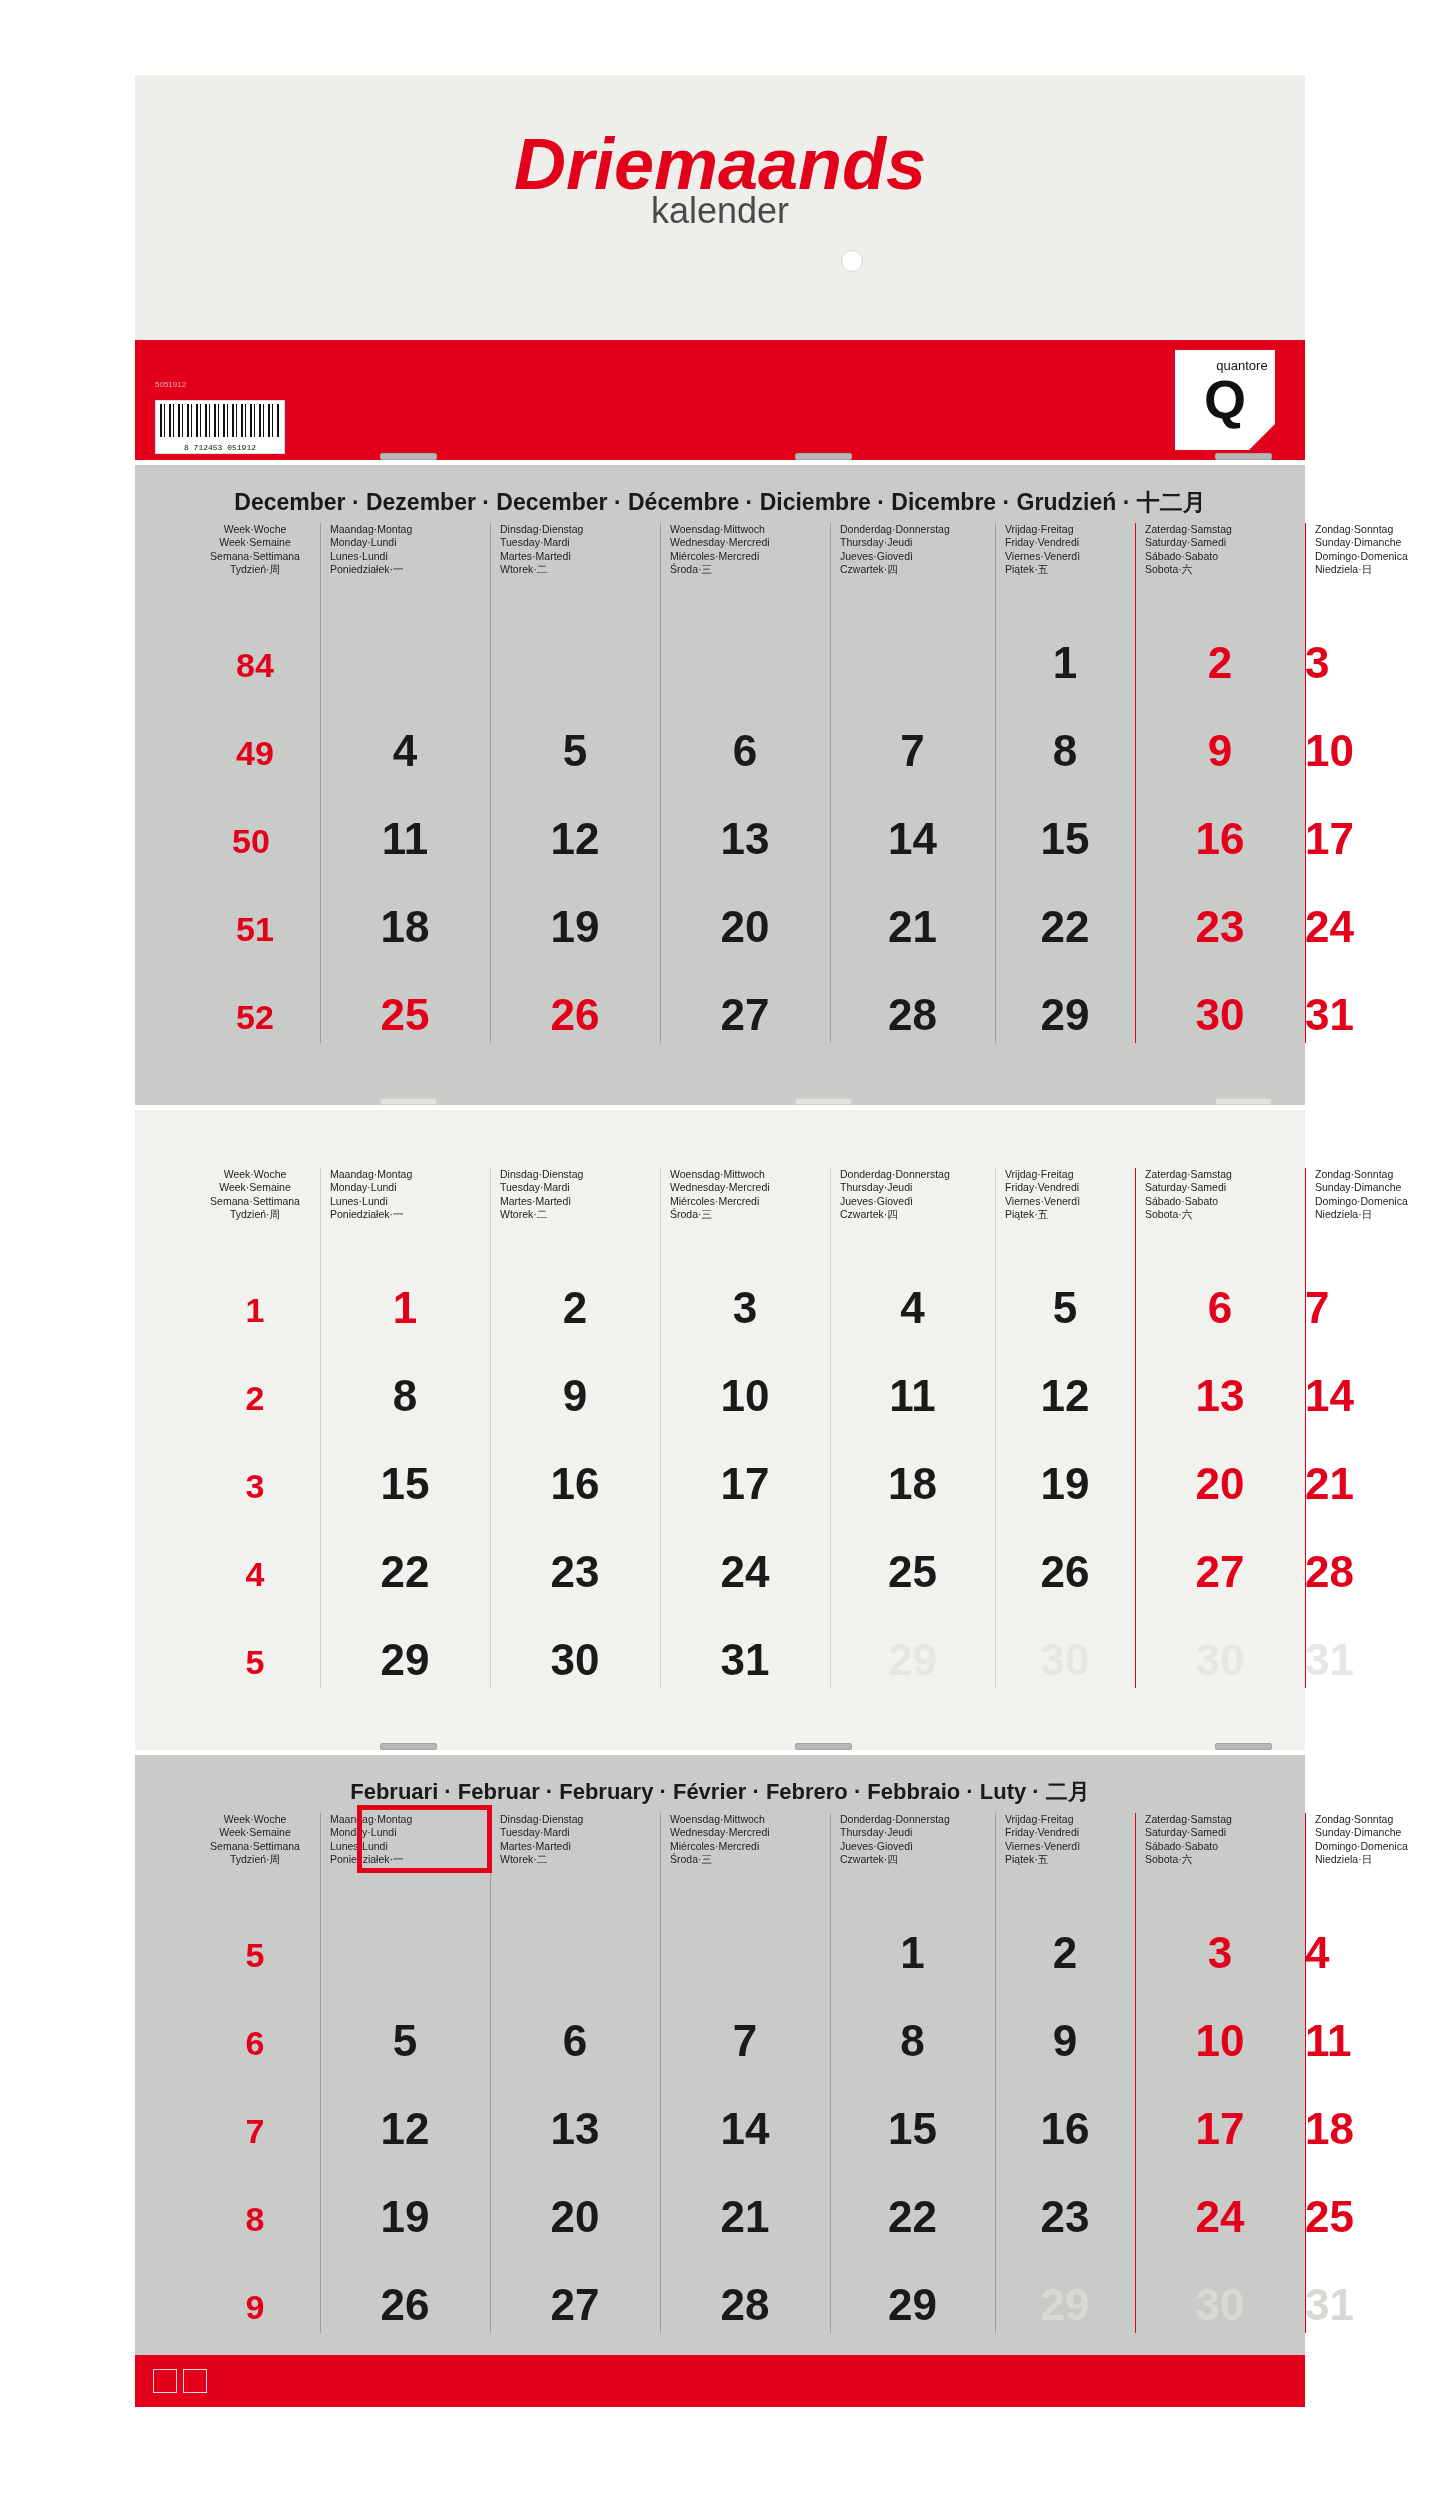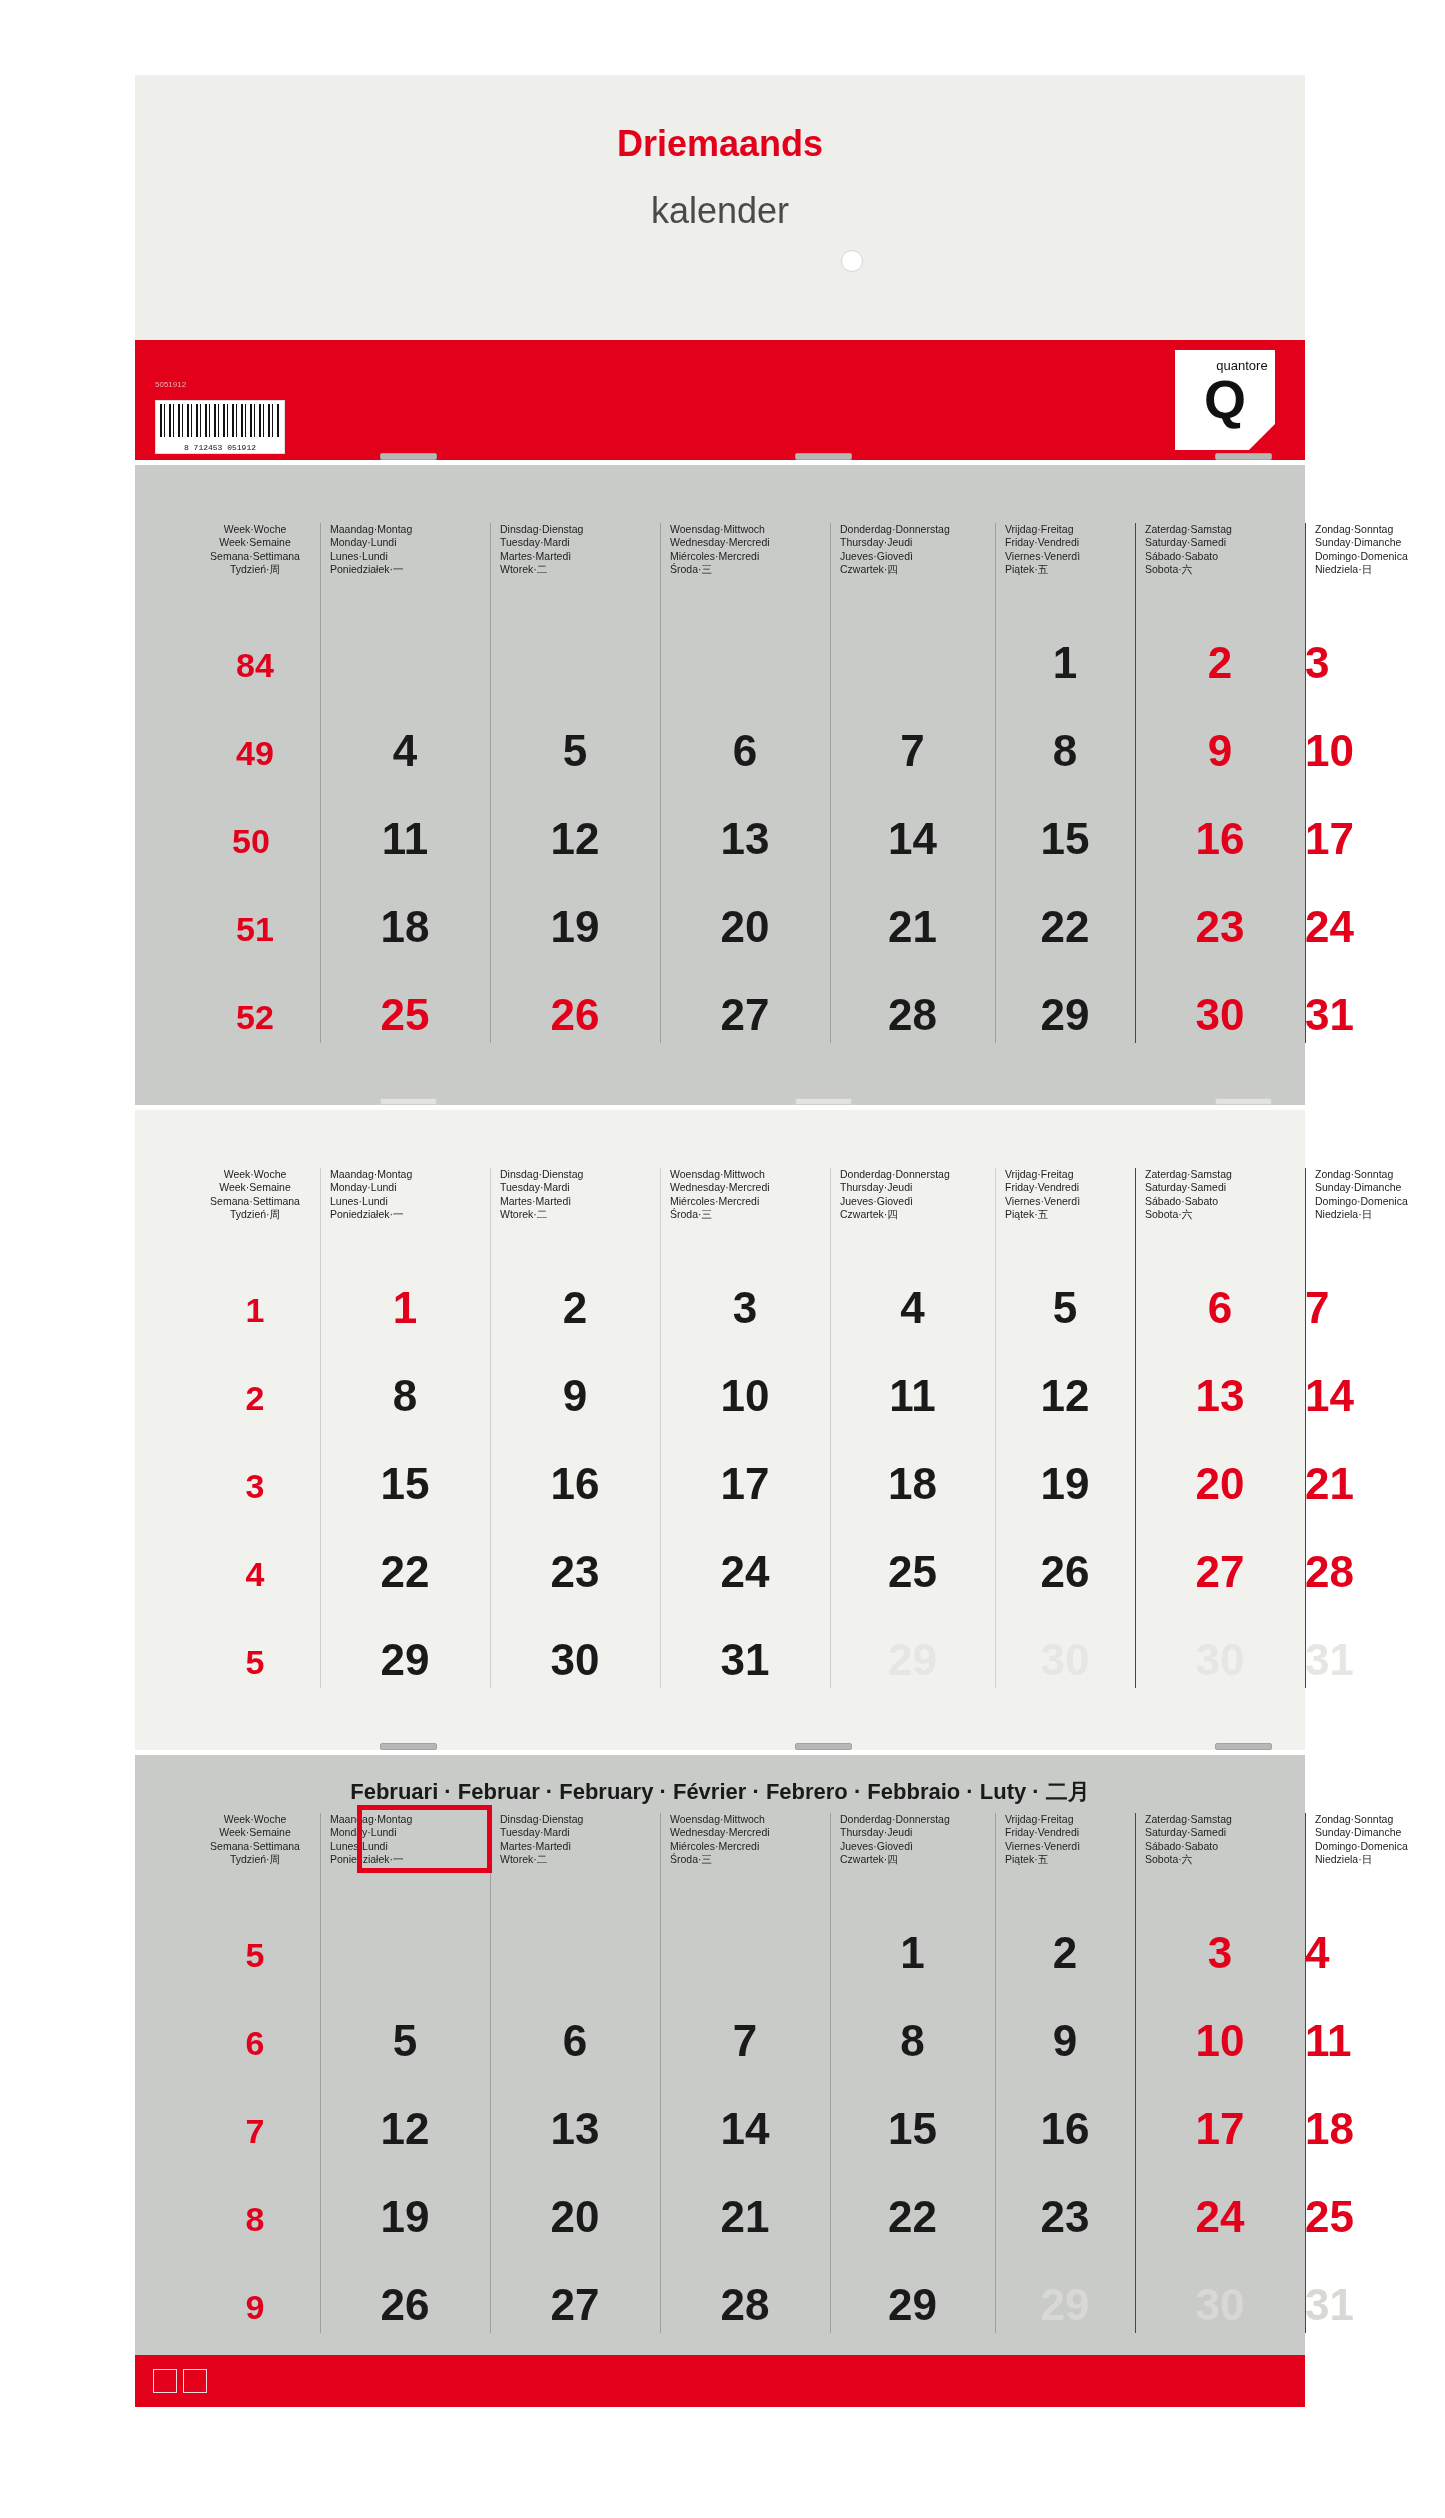--- a/index.html
+++ b/index.html
@@ -2,21 +2,21 @@
 <html><head>
 <meta charset="utf-8">
 <style>
   html,body{margin:0;padding:0;background:#ffffff;}
   body{font-family:"Liberation Sans",sans-serif;}
   .page{position:relative;width:1445px;height:2518px;background:#ffffff;overflow:hidden;}
 
   
   .header-board{position:absolute;left:135px;top:75px;width:1170px;height:265px;background:#eeeeea;}
   .header-title{position:absolute;left:0;top:48px;width:1170px;text-align:center;color:#e2001a;
-    font-size:36px;font-weight:bold;letter-spacing:0px;}
+    font-size:72px;font-weight:bold;letter-spacing:0px;font-style:italic;}
   .header-sub{position:absolute;left:0;top:115px;width:1170px;text-align:center;color:#4a4a4a;
     font-size:36px;font-weight:normal;}
   .red-band{position:absolute;left:135px;top:340px;width:1170px;height:120px;background:#e2001a;}
   .punch-hole{position:absolute;left:706px;top:175px;width:20px;height:20px;border-radius:50%;
     background:#ffffff;border:1px solid #d8d8d2;}
 
   .logo-box{position:absolute;right:30px;top:10px;width:100px;height:100px;background:#ffffff;}
   .logo-word{position:absolute;left:0;top:8px;width:100px;text-align:center;font-size:13px;color:#111;padding-left:17px;}
   .logo-q{position:absolute;left:0;top:22px;width:100px;text-align:center;font-size:54px;font-weight:bold;color:#111;line-height:1;}
   .logo-corner{position:absolute;right:0;bottom:0;width:0;height:0;border-left:26px solid transparent;border-bottom:26px solid #e2001a;}
@@ -88,20 +88,21 @@
     <div class="barcode">
       <div class="bars"></div>
       <div class="num">8 712453 051912</div>
     </div>
   </div>
 
   <div class="month m1">
     <div class="hanger h-l"></div>
     <div class="hanger h-c"></div>
     <div class="hanger h-r"></div>
+    <div class="month-title">December · Dezember · December · Décembre · Diciembre · Dicembre · Grudzień · 十二月</div>
     <div class="grid">
         <div class="col-head" style="left: 60px; width: 120px; text-align: center;">
           <div class="ln">Week·Woche</div>
           <div class="ln">Week·Semaine</div>
           <div class="ln">Semana·Settimana</div>
           <div class="ln">Tydzień·周</div>
         </div>
         <div class="col-head" style="left: 195px; width: 156px;">
           <div class="ln">Maandag·Montag</div>
           <div class="ln">Monday·Lundi</div>

